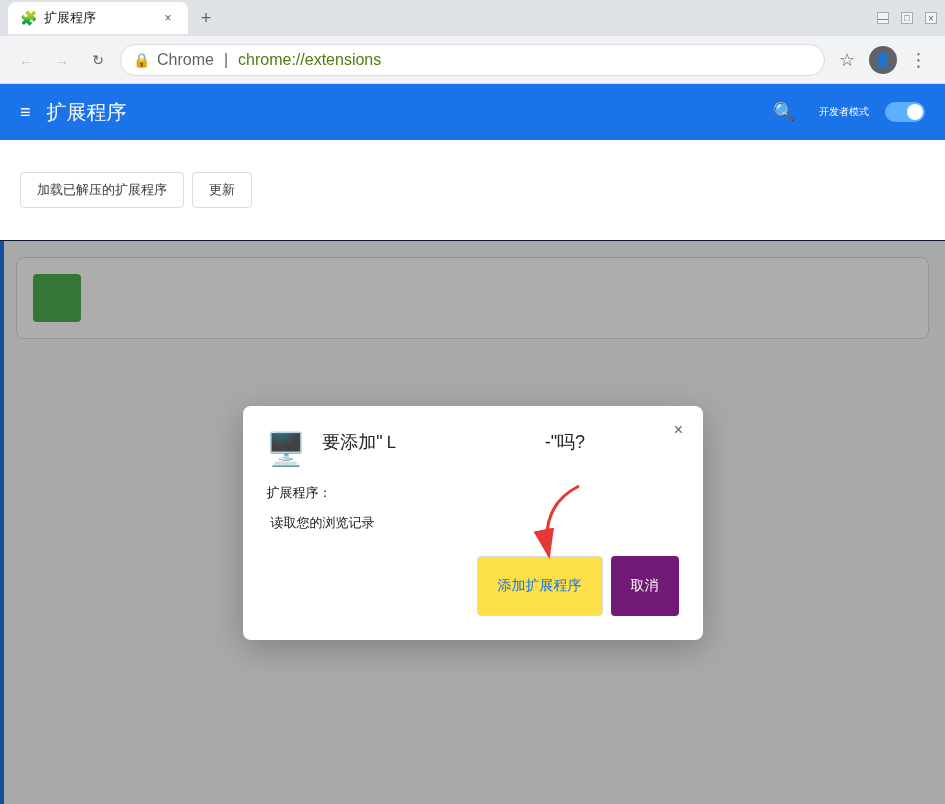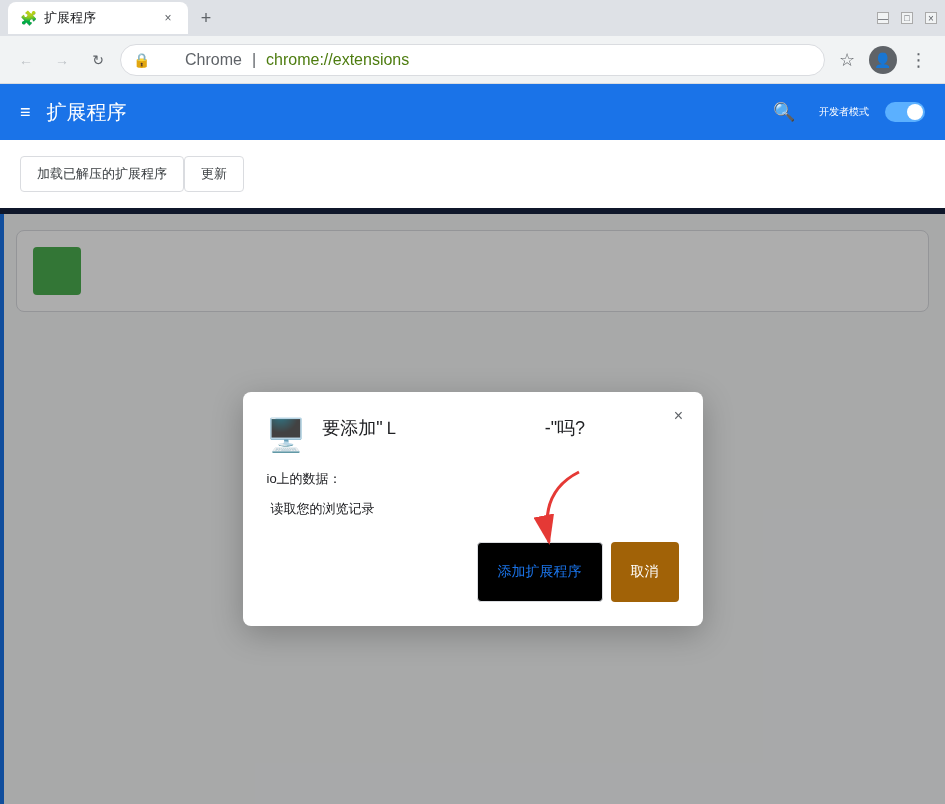--- a/index.html
+++ b/index.html
@@ -16,40 +16,40 @@
     .tab-title { flex: 1; font-size: 13px; color: #202124; }
     .tab-close { width: 16px; height: 16px; border-radius: 50%; display: flex; align-items: center; justify-content: center; font-size: 12px; color: #5f6368; cursor: pointer; }
     .new-tab-btn { width: 28px; height: 28px; border-radius: 50%; display: flex; align-items: center; justify-content: center; font-size: 18px; color: #5f6368; cursor: pointer; margin-left: 4px; }
 
     
     .address-bar { height: 48px; background: #f1f3f4; display: flex; align-items: center; padding: 0 12px; gap: 8px; border-bottom: 1px solid #dadce0; }
     .nav-btn { width: 28px; height: 28px; border-radius: 50%; display: flex; align-items: center; justify-content: center; font-size: 14px; color: #5f6368; cursor: pointer; background: none; border: none; }
     .nav-btn.disabled { color: #bdc1c6; cursor: default; }
     .omnibox { flex: 1; height: 32px; background: #fff; border: 1px solid #dadce0; border-radius: 16px; display: flex; align-items: center; padding: 0 12px; gap: 8px; }
     .omnibox-icon { width: 16px; height: 16px; color: #1a73e8; font-size: 14px; }
-    .omnibox-chrome { color: #5f6368; margin-left: 28px; }
+    .omnibox-chrome { color: #5f6368; }
     .omnibox-url { color: #4d7c0f; font-weight: 400; }
     .bookmark-btn { width: 28px; height: 28px; border-radius: 50%; display: flex; align-items: center; justify-content: center; font-size: 16px; color: #5f6368; cursor: pointer; }
     .profile-btn { width: 28px; height: 28px; border-radius: 50%; background: #5f6368; display: flex; align-items: center; justify-content: center; color: white; font-size: 14px; cursor: pointer; }
     .menu-btn { width: 28px; height: 28px; border-radius: 50%; display: flex; align-items: center; justify-content: center; font-size: 18px; color: #5f6368; cursor: pointer; letter-spacing: 1px; }
 
     
     .extensions-page { flex: 1; background: #f8f9fa; display: flex; flex-direction: column; overflow: hidden; }
 
     
     .ext-header { height: 56px; background: #1a73e8; display: flex; align-items: center; padding: 0 20px; gap: 16px; }
     .hamburger { font-size: 18px; color: white; cursor: pointer; }
     .ext-title { font-size: 20px; color: white; font-weight: 500; flex: 1; }
     .search-icon-btn { width: 36px; height: 36px; border-radius: 50%; display: flex; align-items: center; justify-content: center; color: white; font-size: 18px; cursor: pointer; }
     .dev-mode-label { font-size: 10px; color: white; }
     .toggle-switch { width: 40px; height: 20px; background: #5bb0ff; border-radius: 10px; position: relative; cursor: pointer; }
     .toggle-switch::after { content: ''; position: absolute; right: 2px; top: 2px; width: 16px; height: 16px; background: white; border-radius: 50%; }
 
     
-    .ext-toolbar { padding: 16px 20px; display: flex; gap: 0; border-bottom: 6px solid #0f172a; background: white; }
+    .ext-toolbar { padding: 32px 20px; display: flex; gap: 8px; border-bottom: 1px solid #0f172a; background: white; }
     .toolbar-btn { padding: 8px 16px; border: 1px solid #dadce0; border-radius: 4px; background: white; font-size: 13px; color: #3c4043; cursor: pointer; }
 
     
     .ext-content { flex: 1; display: flex; overflow: hidden; position: relative; }
     .ext-list { flex: 1; padding: 16px; overflow-y: auto; background: #f8f9fa; }
 
     
     .sidebar-strip { width: 4px; background: #1a73e8; position: absolute; left: 0; top: 0; bottom: 0; }
 
     
@@ -62,22 +62,22 @@
     
     .modal-overlay { position: absolute; top: 0; left: 0; right: 0; bottom: 0; background: rgba(0,0,0,0.32); display: flex; align-items: center; justify-content: center; z-index: 100; }
     .modal { background: white; border-radius: 8px; padding: 24px; width: 460px; max-width: 90%; box-shadow: 0 8px 32px rgba(0,0,0,0.24); position: relative; }
     .modal-header { display: flex; align-items: flex-start; gap: 16px; margin-bottom: 16px; }
     .modal-close { position: absolute; top: 12px; right: 12px; width: 24px; height: 24px; border-radius: 50%; display: flex; align-items: center; justify-content: center; font-size: 16px; color: #5f6368; cursor: pointer; background: none; border: none; }
     .monitor-icon { font-size: 32px; color: #5f6368; }
     .modal-title { font-size: 18px; color: #202124; font-weight: 500; line-height: 1.4; }
     .modal-section-label { font-size: 13px; color: #202124; margin-bottom: 12px; font-weight: 500; }
     .modal-permission { font-size: 13px; color: #202124; margin-bottom: 8px; padding-left: 4px; }
     .modal-footer { display: flex; justify-content: flex-end; gap: 8px; margin-top: 24px; position: relative; }
-    .btn-add { padding: 21px 20px; background: #a16207; color: white; border: none; border-radius: 4px; font-size: 14px; cursor: pointer; font-weight: 500; }
-    .btn-cancel { padding: 8px 20px; background: #000000; color: #1a73e8; border: 1px solid #dadce0; border-radius: 4px; font-size: 14px; cursor: pointer; font-weight: 500; }
+    .btn-add { padding: 21px 20px; background: #701a75; color: white; border: none; border-radius: 4px; font-size: 14px; cursor: pointer; font-weight: 500; }
+    .btn-cancel { padding: 8px 20px; background: #fde047; color: #1a73e8; border: 1px solid #dadce0; border-radius: 4px; font-size: 14px; cursor: pointer; font-weight: 500; }
 
     
     .arrow-annotation { position: absolute; pointer-events: none; }
     .arrow-svg { overflow: visible; }
 
     
     .win-controls { display: flex; gap: 12px; align-items: center; }
     .win-ctrl { width: 12px; height: 12px; border: 1px solid #aaa; background: #f1f3f4; display: flex; align-items: center; justify-content: center; cursor: pointer; font-size: 9px; color: #5f6368; }
   </style>
 </head>
@@ -150,21 +150,21 @@
       <div class="modal-overlay">
         <div class="modal">
           <button class="modal-close">×</button>
 
           <div class="modal-header">
             <span class="monitor-icon">🖥️</span>
             <span class="modal-title">要添加"Ｌ　　　　　　　　-"吗?</span>
           </div>
 
           <div>
-            <div class="modal-section-label">io上的数据：</div>
+            <div class="modal-section-label">扩展程序：</div>
             <div class="modal-permission">读取您的浏览记录</div>
           </div>
 
           <div class="modal-footer">
 
             <div class="arrow-annotation" style="position:absolute; top:-80px; right:80px; pointer-events:none;">
               <svg width="80" height="90" class="arrow-svg">
                 <defs>
                   <marker id="arrowhead" markerWidth="10" markerHeight="7" refX="9" refY="3.5" orient="auto">
                     <polygon points="0 0, 10 3.5, 0 7" fill="#e53935"></polygon>

